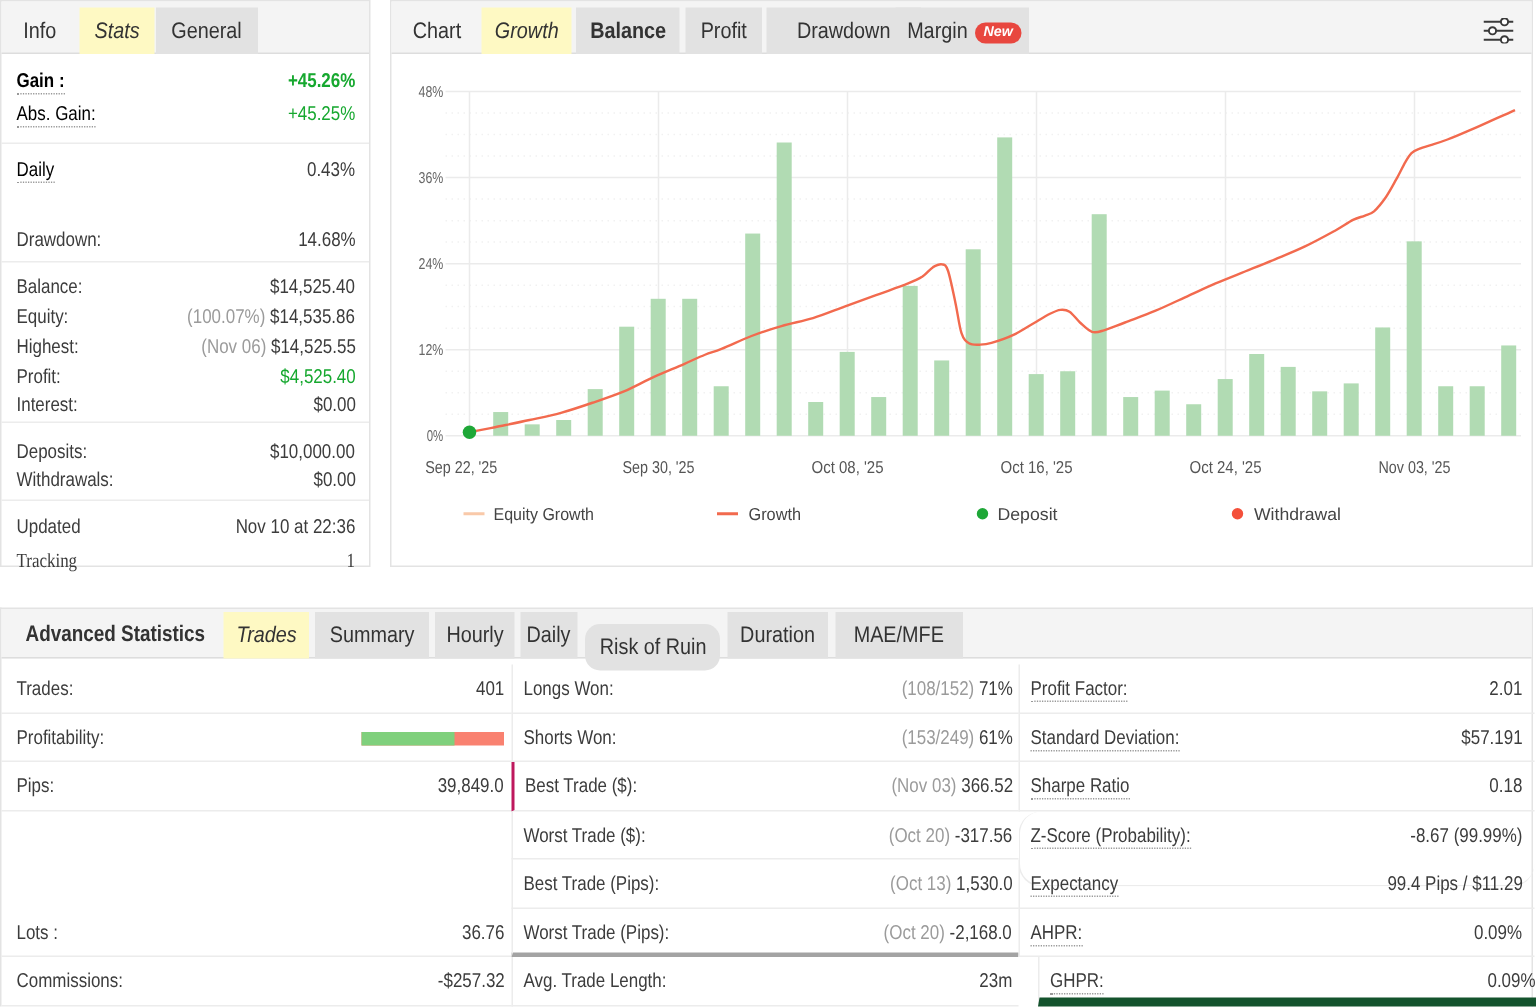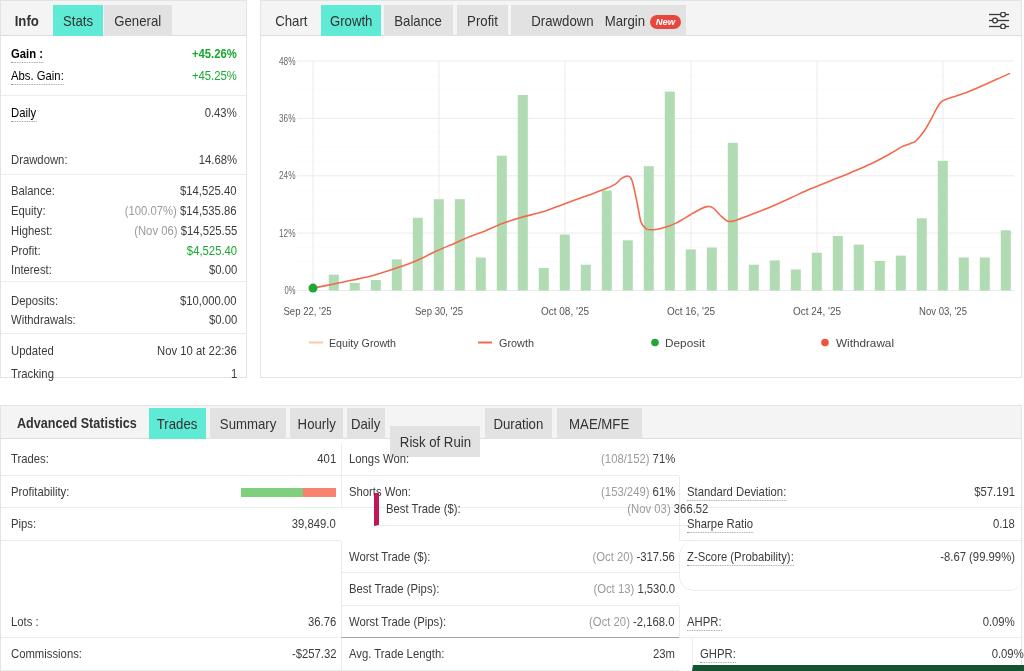--- a/index.html
+++ b/index.html
@@ -7,37 +7,37 @@
   font-family:"Liberation Sans", sans-serif; }
 .panel { position:absolute; background:#fff; border:1px solid #e3e3e3; }
 #left  { left:0; top:2; width:247px; height:378px; }
 #right { left:260px; top:2; width:762px; height:378px; }
 #bottom{ left:0; top:405px; width:1022px; height:266px; border-bottom:none; }
 .tabbar { position:absolute; left:0; top:0; right:0; height:35px; background:#f4f4f4;
   border-bottom:1px solid #ddd; }
 .tab { position:absolute; top:4px; height:31px; line-height:31px; font-size:15px;
   color:#333; text-align:center; white-space:nowrap; }
 .tt { display:inline-block; transform:scaleX(0.88); transform-origin:50% 50%; }
-.tab.on { background:#5eead4; }
+.tab.on { background:#fef9c3;font-style:italic; }
 .tab.gr { background:#e2e2e2; }
 .lbl { color:#3c3c3c; }
 .grey { color:#9b9b9b; }
 .green { color:#16a82f; }
 .du { border-bottom:1px dotted #999; padding-bottom:1px; }
 .row { position:absolute; left:10px; right:9px; height:20px; font-size:13.3px; }
 .row .v { position:absolute; right:0; top:0; white-space:nowrap; transform:scaleX(0.85); transform-origin:100% 50%; }
 .row .l { position:absolute; left:0; top:0; white-space:nowrap; transform:scaleX(0.85); transform-origin:0 50%; }
 .sep { position:absolute; left:0px; right:0px; height:1px; background:#ececec; }
 </style>
 </head>
 <body>
 
 <div class="panel" id="left">
  <div class="tabbar">
-  <div class="tab" style="left:0;width:52px;font-weight:bold;"><span class="tt">Info</span></div>
+  <div class="tab" style="left:0;width:52px;"><span class="tt">Info</span></div>
   <div class="tab on" style="left:52px;width:50px;"><span class="tt">Stats</span></div>
   <div class="tab gr" style="left:103px;width:68px;"><span class="tt">General</span></div>
  </div>
  <div style="position:absolute;top:35px;left:0;right:0;bottom:0;">
   <div class="row" style="top:9.5px;">
         <span class="l du" style="font-weight:bold;">Gain :</span>
         <b class="v green">+45.26%</b>
       </div>
   <div class="row" style="top:31.5px;">
         <span class="l du">Abs. Gain:</span>
@@ -80,32 +80,32 @@
       </div>
   <div class="row" style="top:276px;">
         <span class="l lbl">Withdrawals:</span>
         <span class="v lbl">$0.00</span>
       </div>
   <div class="sep" style="top:296.5px;"></div>
   <div class="row" style="top:307px;">
         <span class="l lbl">Updated</span>
         <span class="v lbl">Nov 10 at 22:36</span>
       </div>
-  <div class="row" style="top:329.5px;">
+  <div class="row" style="top:329.5px;font-family:Liberation Serif, serif;">
         <span class="l lbl">Tracking</span>
         <span class="v lbl">1</span>
       </div>
  </div>
 </div>
 
 <div class="panel" id="right">
  <div class="tabbar">
   <div class="tab" style="left:0;width:60px;"><span class="tt">Chart</span></div>
   <div class="tab on" style="left:60px;width:60px;"><span class="tt">Growth</span></div>
-  <div class="tab gr" style="left:123px;width:69px;"><span class="tt">Balance</span></div>
+  <div class="tab gr" style="left:123px;width:69px;font-weight:bold;"><span class="tt">Balance</span></div>
   <div class="tab gr" style="left:196px;width:51px;"><span class="tt">Profit</span></div>
   <div class="tab gr" style="left:250px;width:103px;"><span class="tt">Drawdown</span></div>
   <div class="tab gr" style="left:336px;width:89px;"><span class="tt" style="margin-right:2px;">Margin</span><span style="display:inline-block;background:#e8473f;color:#fff;font-size:9.5px;font-weight:bold;line-height:14px;height:14px;padding:0 6px;border-radius:8px;vertical-align:1px;"><i style="font-style:italic;">New</i></span></div>
   <svg style="position:absolute;right:12px;top:11px;" width="20" height="17" viewBox="0 0 20 17">
     <g stroke="#3a3a3a" stroke-width="1.3" fill="#fff">
       <line x1="0" y1="2.5" x2="20" y2="2.5"></line>
           <circle cx="14" cy="2.5" r="2.4"></circle>
       <line x1="0" y1="8.5" x2="20" y2="8.5"></line>
           <circle cx="6" cy="8.5" r="2.4"></circle>
       <line x1="0" y1="14.5" x2="20" y2="14.5"></line>
@@ -210,76 +210,84 @@
  </svg>
 </div>
 
 <div class="panel" id="bottom">
  <div class="tabbar" style="height:33px;">
   <div style="position:absolute;left:16px;top:0;height:33px;line-height:33px;font-size:15px;font-weight:bold;color:#333;white-space:nowrap;transform:scaleX(0.84);transform-origin:0 50%;">Advanced Statistics</div>
   <div class="tab on" style="left:148px;top:2px;height:31px;line-height:31px;width:57px;"><span class="tt">Trades</span></div>
   <div class="tab gr" style="left:209px;top:2px;height:31px;line-height:31px;width:76px;"><span class="tt">Summary</span></div>
   <div class="tab gr" style="left:289px;top:2px;height:31px;line-height:31px;width:53px;"><span class="tt">Hourly</span></div>
   <div class="tab gr" style="left:346px;top:2px;height:31px;line-height:31px;width:38px;"><span class="tt">Daily</span></div>
-  <div class="tab gr" style="left:389px;top:20px;height:31px;line-height:31px;width:90px;"><span class="tt">Risk of Ruin</span></div>
+  <div class="tab gr" style="left:389px;top:10px;height:31px;line-height:31px;width:90px;border-radius:10px;"><span class="tt">Risk of Ruin</span></div>
   <div class="tab gr" style="left:484px;top:2px;height:31px;line-height:31px;width:67px;"><span class="tt">Duration</span></div>
   <div class="tab gr" style="left:556px;top:2px;height:31px;line-height:31px;width:85px;"><span class="tt">MAE/MFE</span></div>
  </div>
  <div id="tbl" style="position:absolute;left:0;top:37px;right:0;bottom:0;font-size:13.3px;">
       <div style="position:absolute;left:0;top:0.0px;width:340px;height:32.5px;border-bottom:1px solid #ececec;">
    <span class="lbl" style="position:absolute;left:10px;top:8px;white-space:nowrap;transform:scaleX(0.85);transform-origin:0 50%;">Trades:</span>
         <span class="lbl" style="position:absolute;right:5px;top:8px;white-space:nowrap;transform:scaleX(0.85);transform-origin:100% 50%;">401</span>
       </div>
       <div style="position:absolute;left:340px;top:0.0px;width:338px;height:32.5px;border-left:1px solid #ececec;border-bottom:1px solid #ececec;">
    <span class="lbl" style="position:absolute;left:7px;top:8px;white-space:nowrap;transform:scaleX(0.85);transform-origin:0 50%;">Longs Won:</span>
    <span style="position:absolute;right:4px;top:8px;white-space:nowrap;transform:scaleX(0.85);transform-origin:100% 50%;"><span class="grey">(108/152)</span> <span class="lbl">71%</span></span>
       </div>
+      <div style="position:absolute;left:678px;top:0.0px;width:344px;height:32.5px;border-left:1px solid #ececec;border-bottom:1px solid #ececec;">
+   <span class="lbl du" style="position:absolute;left:7px;top:8px;white-space:nowrap;transform:scaleX(0.85);transform-origin:0 50%;">Profit Factor:</span>
+   <span class="lbl" style="position:absolute;right:8px;top:8px;white-space:nowrap;transform:scaleX(0.85);transform-origin:100% 50%;">2.01</span>
+      </div>
       <div style="position:absolute;left:0;top:32.5px;width:340px;height:32.5px;border-bottom:1px solid #ececec;">
    <span class="lbl" style="position:absolute;left:10px;top:8px;white-space:nowrap;transform:scaleX(0.85);transform-origin:0 50%;">Profitability:</span>
         <span style="position:absolute;right:5px;top:12px;width:95px;height:9px;background:#f98170;">
           <span style="position:absolute;left:0;top:0;height:9px;width:62px;background:#7fd07c;"></span>
         </span>
       </div>
       <div style="position:absolute;left:340px;top:32.5px;width:338px;height:32.5px;border-left:1px solid #ececec;border-bottom:1px solid #ececec;">
    <span class="lbl" style="position:absolute;left:7px;top:8px;white-space:nowrap;transform:scaleX(0.85);transform-origin:0 50%;">Shorts Won:</span>
    <span style="position:absolute;right:4px;top:8px;white-space:nowrap;transform:scaleX(0.85);transform-origin:100% 50%;"><span class="grey">(153/249)</span> <span class="lbl">61%</span></span>
       </div>
       <div style="position:absolute;left:678px;top:32.5px;width:344px;height:32.5px;border-left:1px solid #ececec;border-bottom:1px solid #ececec;">
    <span class="lbl du" style="position:absolute;left:7px;top:8px;white-space:nowrap;transform:scaleX(0.85);transform-origin:0 50%;">Standard Deviation:</span>
    <span class="lbl" style="position:absolute;right:8px;top:8px;white-space:nowrap;transform:scaleX(0.85);transform-origin:100% 50%;">$57.191</span>
       </div>
       <div style="position:absolute;left:0;top:65.0px;width:340px;height:32.5px;border-bottom:1px solid #ececec;">
    <span class="lbl" style="position:absolute;left:10px;top:8px;white-space:nowrap;transform:scaleX(0.85);transform-origin:0 50%;">Pips:</span>
         <span class="lbl" style="position:absolute;right:5px;top:8px;white-space:nowrap;transform:scaleX(0.85);transform-origin:100% 50%;">39,849.0</span>
       </div>
-      <div style="position:absolute;left:340px;top:50px;width:338px;height:32.5px;border-left:5px solid #be185d;border-bottom:1px solid #ececec;margin-left:33px;">
+      <div style="position:absolute;left:340px;top:65.0px;width:338px;height:32.5px;border-left:2px solid #be185d;border-bottom:1px solid #ececec;">
    <span class="lbl" style="position:absolute;left:7px;top:8px;white-space:nowrap;transform:scaleX(0.85);transform-origin:0 50%;">Best Trade ($):</span>
    <span style="position:absolute;right:4px;top:8px;white-space:nowrap;transform:scaleX(0.85);transform-origin:100% 50%;"><span class="grey">(Nov 03)</span> <span class="lbl">366.52</span></span>
       </div>
       <div style="position:absolute;left:678px;top:65.0px;width:344px;height:32.5px;border-left:1px solid #ececec;border-bottom:1px solid #ececec;">
    <span class="lbl du" style="position:absolute;left:7px;top:8px;white-space:nowrap;transform:scaleX(0.85);transform-origin:0 50%;">Sharpe Ratio</span>
    <span class="lbl" style="position:absolute;right:8px;top:8px;white-space:nowrap;transform:scaleX(0.85);transform-origin:100% 50%;">0.18</span>
       </div>
       <div style="position:absolute;left:340px;top:97.5px;width:338px;height:32.5px;border-left:1px solid #ececec;border-bottom:1px solid #ececec;">
    <span class="lbl" style="position:absolute;left:7px;top:8px;white-space:nowrap;transform:scaleX(0.85);transform-origin:0 50%;">Worst Trade ($):</span>
    <span style="position:absolute;right:4px;top:8px;white-space:nowrap;transform:scaleX(0.85);transform-origin:100% 50%;"><span class="grey">(Oct 20)</span> <span class="lbl">-317.56</span></span>
       </div>
       <div style="position:absolute;left:678px;top:97.5px;width:344px;height:50px;border-left:1px solid #ececec;border-bottom:1px solid #ececec;border-radius:15px;">
    <span class="lbl du" style="position:absolute;left:7px;top:8px;white-space:nowrap;transform:scaleX(0.85);transform-origin:0 50%;">Z-Score (Probability):</span>
    <span class="lbl" style="position:absolute;right:8px;top:8px;white-space:nowrap;transform:scaleX(0.85);transform-origin:100% 50%;">-8.67 (99.99%)</span>
       </div>
       <div style="position:absolute;left:340px;top:130.0px;width:338px;height:32.5px;border-left:1px solid #ececec;border-bottom:1px solid #ececec;">
    <span class="lbl" style="position:absolute;left:7px;top:8px;white-space:nowrap;transform:scaleX(0.85);transform-origin:0 50%;">Best Trade (Pips):</span>
    <span style="position:absolute;right:4px;top:8px;white-space:nowrap;transform:scaleX(0.85);transform-origin:100% 50%;"><span class="grey">(Oct 13)</span> <span class="lbl">1,530.0</span></span>
       </div>
+      <div style="position:absolute;left:678px;top:130.0px;width:344px;height:32.5px;border-left:1px solid #ececec;border-bottom:1px solid #ececec;">
+   <span class="lbl du" style="position:absolute;left:7px;top:8px;white-space:nowrap;transform:scaleX(0.85);transform-origin:0 50%;">Expectancy</span>
+   <span class="lbl" style="position:absolute;right:8px;top:8px;white-space:nowrap;transform:scaleX(0.85);transform-origin:100% 50%;">99.4 Pips / $11.29</span>
+      </div>
       <div style="position:absolute;left:0;top:162.5px;width:340px;height:32.5px;border-bottom:1px solid #ececec;">
    <span class="lbl" style="position:absolute;left:10px;top:8px;white-space:nowrap;transform:scaleX(0.85);transform-origin:0 50%;">Lots :</span>
         <span class="lbl" style="position:absolute;right:5px;top:8px;white-space:nowrap;transform:scaleX(0.85);transform-origin:100% 50%;">36.76</span>
       </div>
-      <div style="position:absolute;left:340px;top:162.5px;width:338px;height:32.5px;border-left:1px solid #ececec;border-bottom:1px solid #a3a3a3;">
+      <div style="position:absolute;left:340px;top:162.5px;width:338px;height:32.5px;border-left:1px solid #ececec;border-bottom:3px solid #a3a3a3;">
    <span class="lbl" style="position:absolute;left:7px;top:8px;white-space:nowrap;transform:scaleX(0.85);transform-origin:0 50%;">Worst Trade (Pips):</span>
    <span style="position:absolute;right:4px;top:8px;white-space:nowrap;transform:scaleX(0.85);transform-origin:100% 50%;"><span class="grey">(Oct 20)</span> <span class="lbl">-2,168.0</span></span>
       </div>
       <div style="position:absolute;left:678px;top:162.5px;width:344px;height:32.5px;border-left:1px solid #ececec;border-bottom:1px solid #ececec;">
    <span class="lbl du" style="position:absolute;left:7px;top:8px;white-space:nowrap;transform:scaleX(0.85);transform-origin:0 50%;">AHPR:</span>
    <span class="lbl" style="position:absolute;right:8px;top:8px;white-space:nowrap;transform:scaleX(0.85);transform-origin:100% 50%;">0.09%</span>
       </div>
       <div style="position:absolute;left:0;top:195.0px;width:340px;height:32.5px;border-bottom:1px solid #ececec;">
    <span class="lbl" style="position:absolute;left:10px;top:8px;white-space:nowrap;transform:scaleX(0.85);transform-origin:0 50%;">Commissions:</span>
         <span class="lbl" style="position:absolute;right:5px;top:8px;white-space:nowrap;transform:scaleX(0.85);transform-origin:100% 50%;">-$257.32</span>

